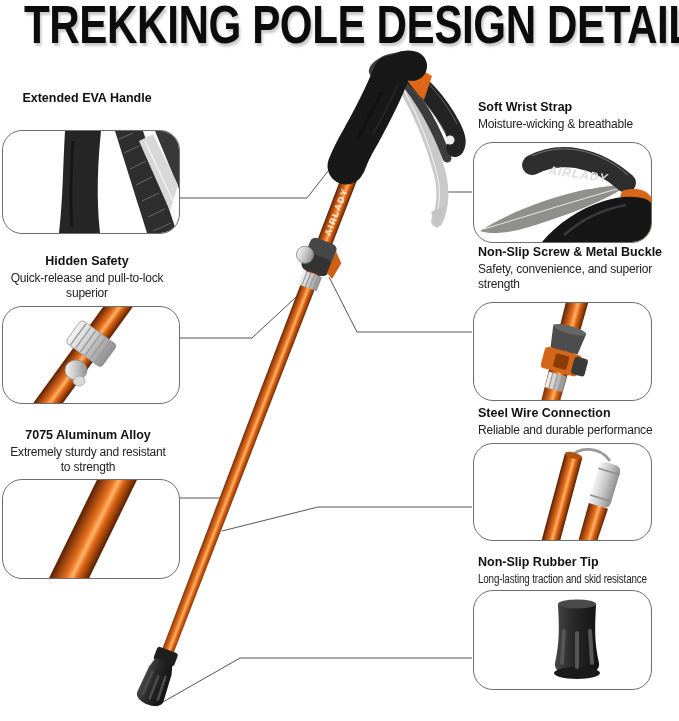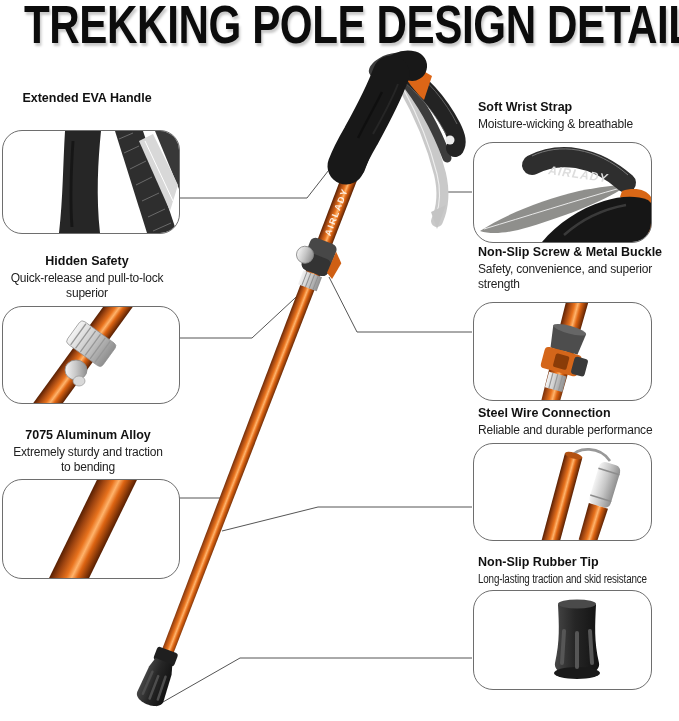--- a/index.html
+++ b/index.html
@@ -155,21 +155,21 @@
             <line x1="14" y1="-27" x2="14" y2="-1"></line>
         </g>
       </g>
       <ellipse cx="73" cy="63" rx="11" ry="10" fill="url(#silverG)" stroke="#8a8a8a" stroke-width="0.8"></ellipse>
       <ellipse cx="76" cy="74" rx="6" ry="5" fill="#d9d9d9" stroke="#9a9a9a" stroke-width="0.7"></ellipse>
     </svg>
   </div>
 
   <div class="callout co-l3 w-left">
     <div class="c-title">7075 Aluminum Alloy</div>
-    <div class="c-desc">Extremely sturdy and traction to bending</div>
+    <div class="c-desc">Extremely sturdy and resistant to strength</div>
   </div>
   <div class="photo-box b-l3">
     <svg width="176" height="98" viewBox="0 0 176 98">
       <g transform="translate(90,49) rotate(26)">
         <polygon points="-18,-100 18,-100 18,100 -18,100" fill="url(#poleG)"></polygon>
       </g>
     </svg>
   </div>
 
   <div class="callout co-r1 w-right">

